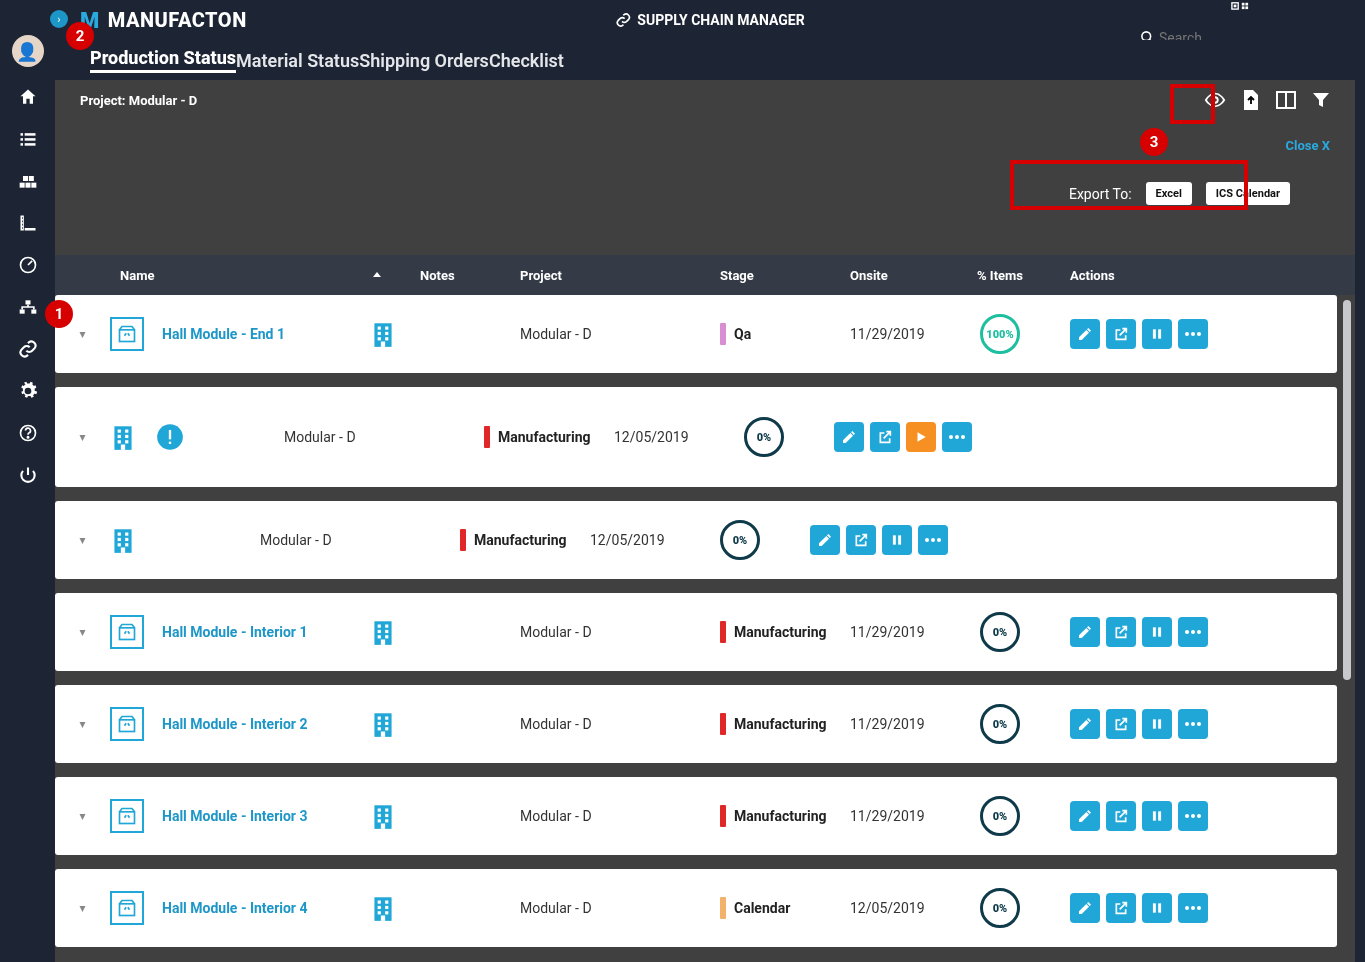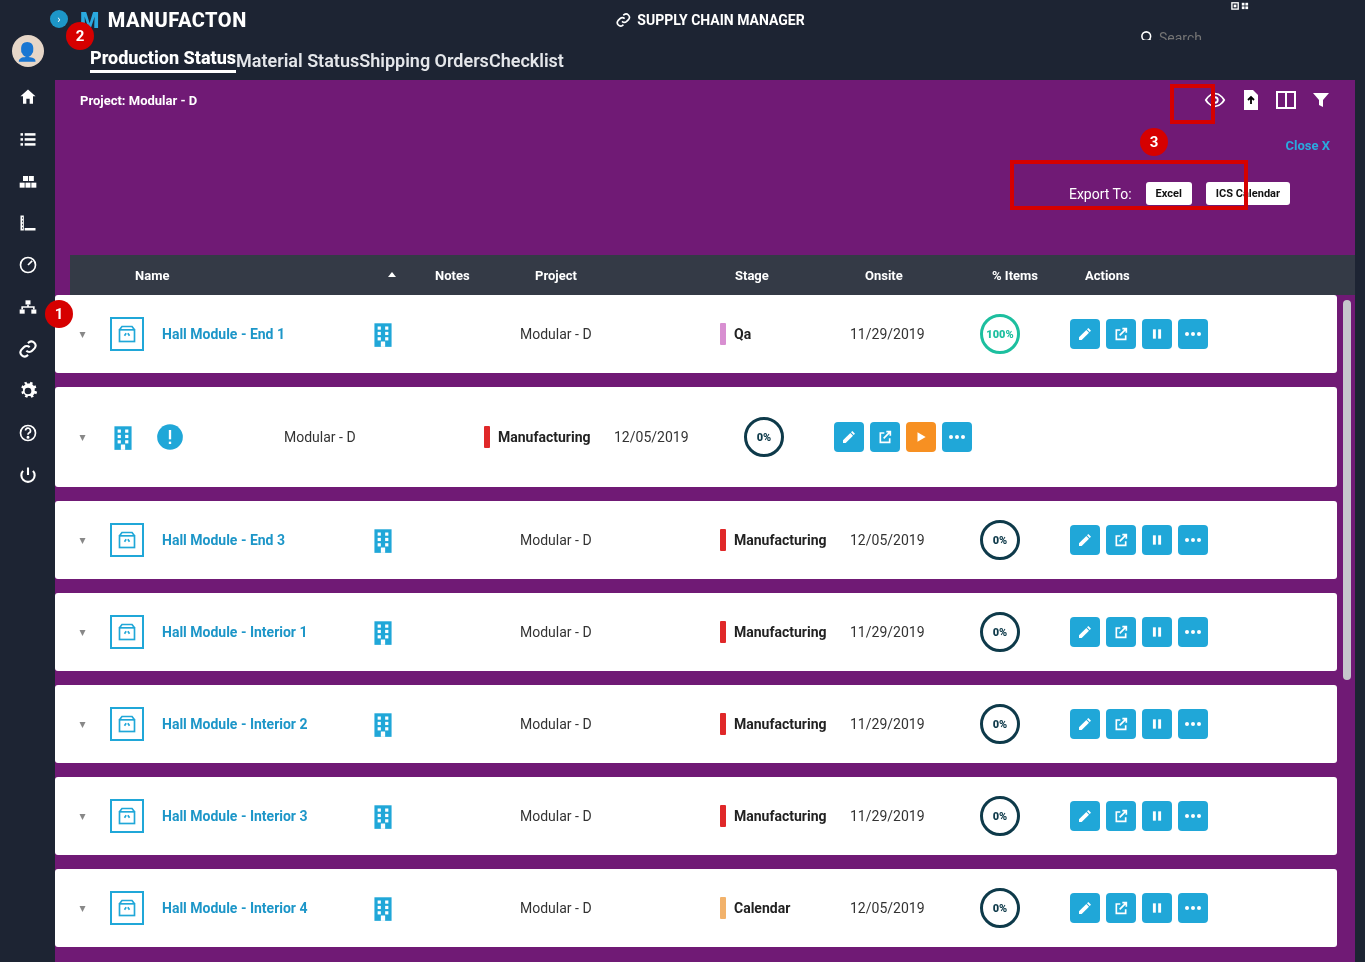--- a/index.html
+++ b/index.html
@@ -21,39 +21,39 @@
   .search-box { display:flex; align-items:center; border-bottom:1px solid #6b7080; width:200px; padding:2px 0;}
   .search-box input { background:transparent; border:none; outline:none; color:#ccc; font-size:14px; width:100%; padding-left:4px;}
   .search-box .mag { color:#fff; font-size:15px;}
 
   
   .tabbar { position:absolute; left:55px; top:40px; right:0; height:40px; display:flex; align-items:center; padding-left:35px; background:#1d2433;}
   .tab { font-size:18px; font-weight:600; color:#e4e6ea; cursor:pointer;}
   .tab.active { color:#fff; border-bottom:3px solid #fff; padding-bottom:2px; font-weight:800;}
 
   
-  .content { position:absolute; left:55px; top:80px; right:10px; bottom:0; background:#701a75; }
+  .content { position:absolute; left:55px; top:80px; right:10px; bottom:0; background:#404040; }
 
   
   .projrow { position:absolute; left:0; top:0; right:0; height:40px; display:flex; align-items:center; color:#fff; font-size:13px; padding:0 25px;}
   .projrow .proj-label { font-weight:700;}
   .projrow .tool { margin-left:16px; font-size:18px; cursor:pointer; color:#fff;}
   .projrow .spacer { flex:1;}
 
   
   .close-x { position:absolute; right:25px; top:58px; color:#2aa9df; font-size:13px; font-weight:700; cursor:pointer;}
   .export-panel { position:absolute; right:65px; top:102px; display:flex; align-items:center; gap:14px; color:#fff; font-size:14px;}
   .export-panel .btn { background:#fff; color:#111; font-size:11px; font-weight:700; border-radius:3px; padding:5px 10px; cursor:pointer;}
 
   
   .callout-box { position:absolute; border:4px solid #d60000; pointer-events:none; z-index:20;}
   .badge { position:absolute; width:28px; height:28px; border-radius:50%; background:#d60000; color:#fff; font-weight:700; display:flex; align-items:center; justify-content:center; font-size:15px; z-index:25;}
 
   
-  .thead { position:absolute; left:0; right:0; top:175px; height:40px; background:#343a46; display:flex; align-items:center; font-size:13px; font-weight:700; color:#fff;margin-left:15px;}
+  .thead { position:absolute; left:0; right:0; top:175px; height:40px; background:#343a46; display:flex; align-items:center; font-size:13px; font-weight:700; color:#fff;}
   .col-expand{width:55px;}
   .col-name{width:260px; padding-left:10px;}
   .col-sort{width:50px;}
   .col-notes{width:100px;}
   .col-project{width:200px;}
   .col-stage{width:130px;}
   .col-onsite{width:100px;}
   .col-items{width:100px; text-align:center;}
   .col-actions{flex:1; padding-left:20px;}
 
@@ -371,29 +371,20 @@
             <svg width="18" height="6" viewBox="0 0 18 6" fill="#fff">
               <circle cx="3" cy="3" r="2"></circle>
               <circle cx="9" cy="3" r="2"></circle>
               <circle cx="15" cy="3" r="2"></circle>
             </svg>
           </div>
         </div>
       </div>
       <div class="row">
         <div class="cev">▾</div>
-        <div class="nm">
-          <span class="box-ic">
-            <svg width="20" height="20" viewBox="0 0 24 24" fill="none" stroke="#20a7d8" stroke-width="2">
-              <rect x="3" y="7" width="18" height="14"></rect>
-              <path d="M3 7l3-4h12l3 4M9 14l2-3M15 14l-2-3"></path>
-            </svg>
-          </span>
-          <a href="#">Hall Module - End 3</a>
-        </div>
         <div class="bldg">
           <svg width="26" height="30" viewBox="0 0 24 28" fill="#20a7d8">
             <rect x="4" y="4" width="16" height="22"></rect>
             <rect x="7" y="7" width="3" height="3" fill="#fff"></rect>
             <rect x="14" y="7" width="3" height="3" fill="#fff"></rect>
             <rect x="7" y="12" width="3" height="3" fill="#fff"></rect>
             <rect x="14" y="12" width="3" height="3" fill="#fff"></rect>
             <rect x="7" y="17" width="3" height="3" fill="#fff"></rect>
             <rect x="14" y="17" width="3" height="3" fill="#fff"></rect>
             <rect x="10" y="21" width="4" height="5" fill="#fff"></rect>

